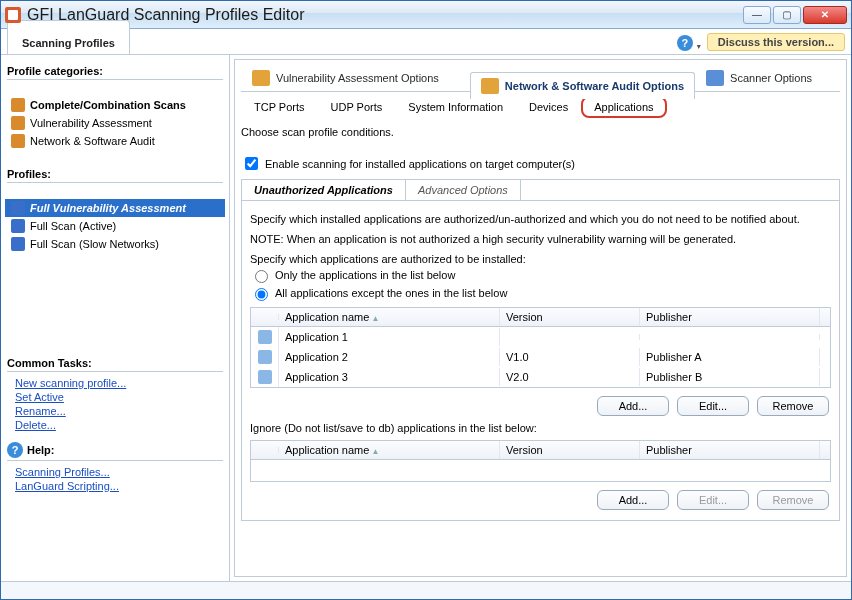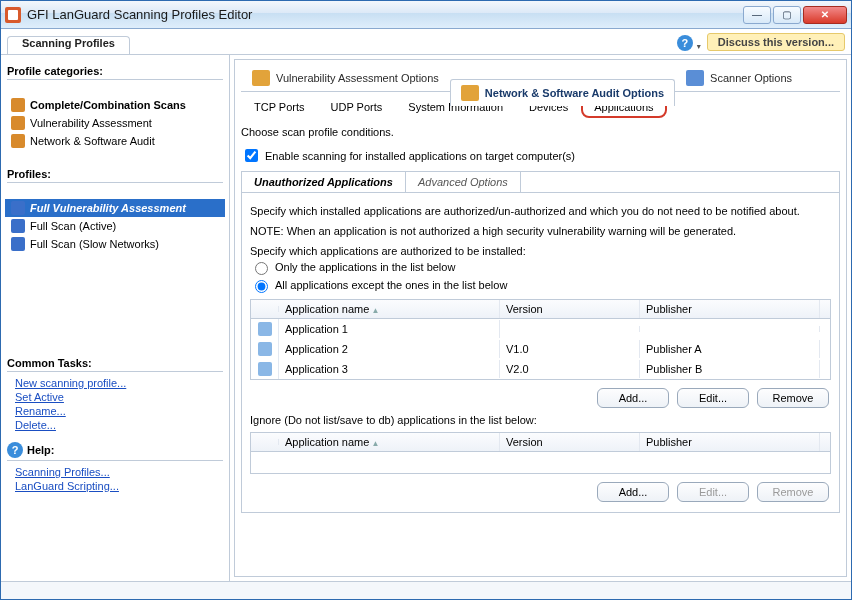--- a/index.html
+++ b/index.html
@@ -26,21 +26,21 @@
   .titlebar .app-icon {
     width: 16px; height: 16px;
     background: #d85a2c;
     border-radius: 2px;
     margin-right: 6px;
     position: relative;
   }
   .titlebar .app-icon::after {
     content:""; position:absolute; inset:3px; background:#fff; border-radius:1px;
   }
-  .titlebar .title { flex:1; color:#1a1a1a; font-size:13px; }
+  .titlebar .title { flex:1; color:#1a1a1a; font-size:16px; }
   .winbtns { display:flex; gap:2px; }
   .winbtn {
     width: 28px; height:18px;
     border:1px solid #8aa9cf;
     border-radius:3px;
     background: linear-gradient(#f7fbff,#d8e9f8);
     display:flex; align-items:center; justify-content:center;
     font-size:10px; color:#2a3b50;
   }
   .winbtn.close {
@@ -54,21 +54,21 @@
     height: 26px;
     background: #fff;
     border-bottom: 1px solid #c0cbd9;
     display:flex; align-items:flex-end;
     padding: 0 6px;
   }
   .topleft-tab {
     border:1px solid #c0cbd9;
     border-bottom: none;
     border-radius: 4px 4px 0 0;
-    padding: 0 14px 5px;
+    padding: 16px 14px 5px;
     background:#fff;
     font-weight:bold;
     color:#222;
     font-size:11px;
   }
   .tabstrip .spacer { flex:1; }
   .discuss-bar {
     display:flex; align-items:center; gap:6px;
     background:#fff0b8;
     border:1px solid #e6c96b;
@@ -144,21 +144,21 @@
     border-radius:3px 3px 0 0;
     cursor:default;
     color:#2a2a2a;
     justify-content:flex-end;
   }
   .opt-tab.active {
     border-color:#c0cbd9;
     background:#fff;
     font-weight:bold;
     color:#193a6a;
-    position:relative; top:15px;
+    position:relative; top:8px;margin-left:20px;
   }
   .opt-tab .tabicn {
     width:18px;height:16px;background:#e2a33a;border-radius:2px;position:relative;
   }
   .opt-tab .tabicn.net { background:#e2a33a; }
   .opt-tab .tabicn.scan { background:#5a8ed6; }
   .sub-tabs {
     display:flex; gap:0;
     margin-top:4px;
   }
@@ -335,21 +335,21 @@
     </div>
 
     <div class="sub-tabs">
       <div class="sub-tab">TCP Ports</div>
       <div class="sub-tab">UDP Ports</div>
       <div class="sub-tab">System Information</div>
       <div class="sub-tab">Devices</div>
       <div class="sub-tab active">Applications</div>
     </div>
 
-    <div style="margin:8px 0 8px">Choose scan profile conditions.</div>
+    <div style="margin:8px 0 16px">Choose scan profile conditions.</div>
     <div class="chkrow">
       <input type="checkbox" checked="" style="">
       <span>Enable scanning for installed applications on target computer(s)</span>
     </div>
 
     <div class="section-tabs">
       <div class="section-tab">Unauthorized Applications</div>
       <div class="section-tab inactive">Advanced Options</div>
     </div>
 

